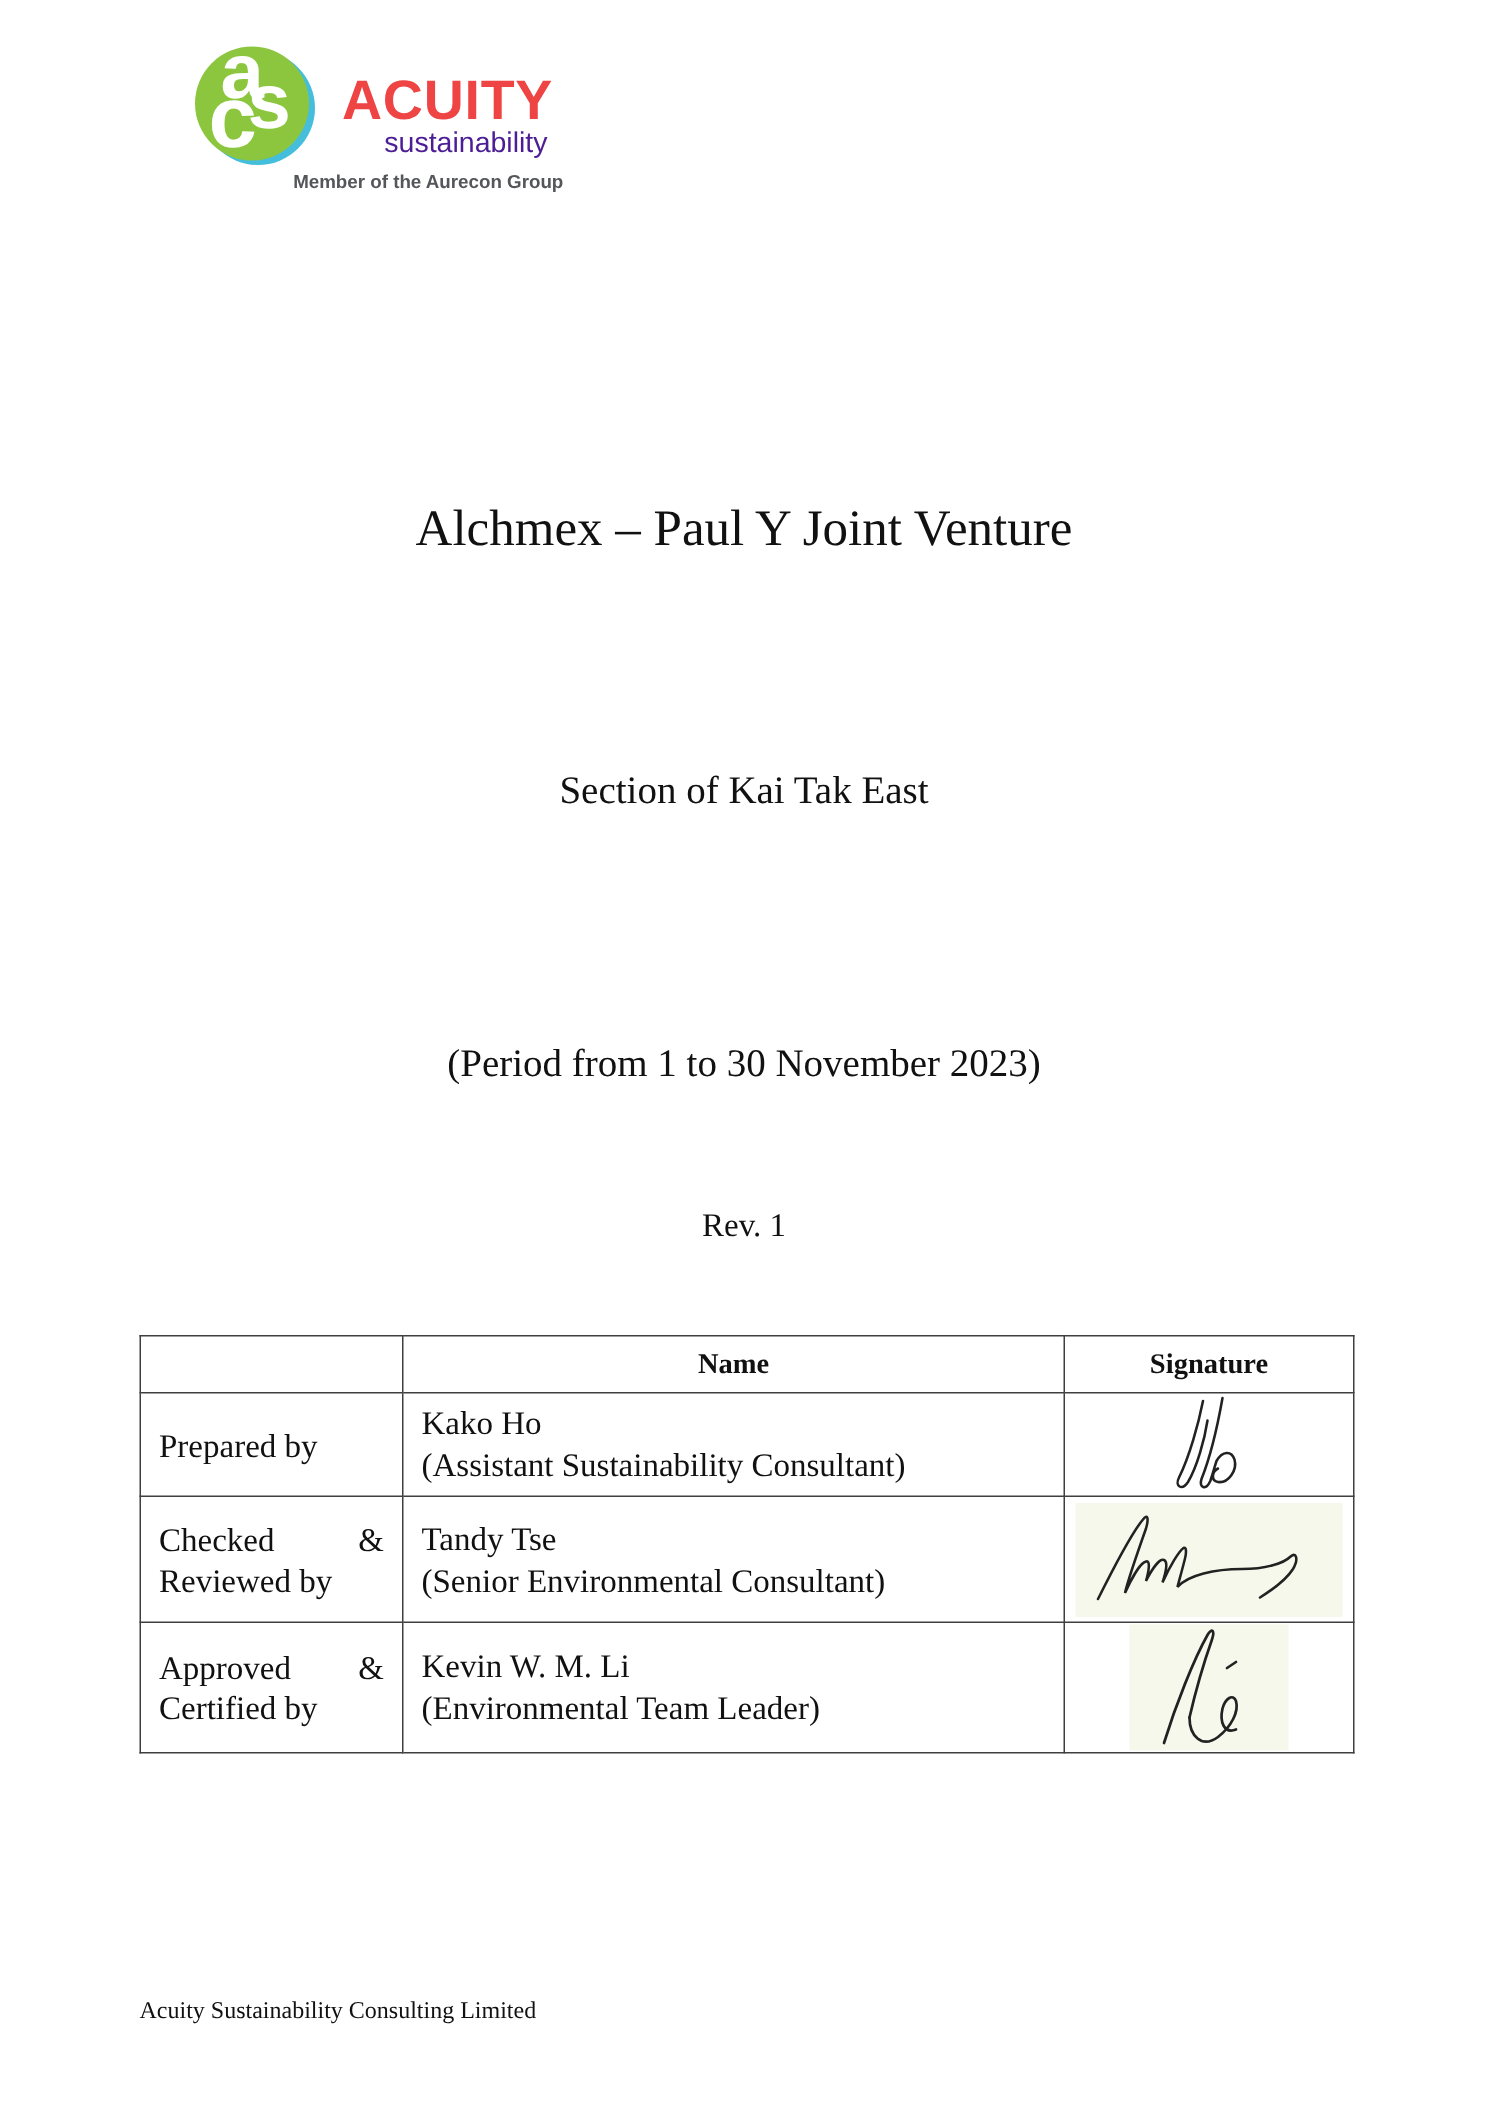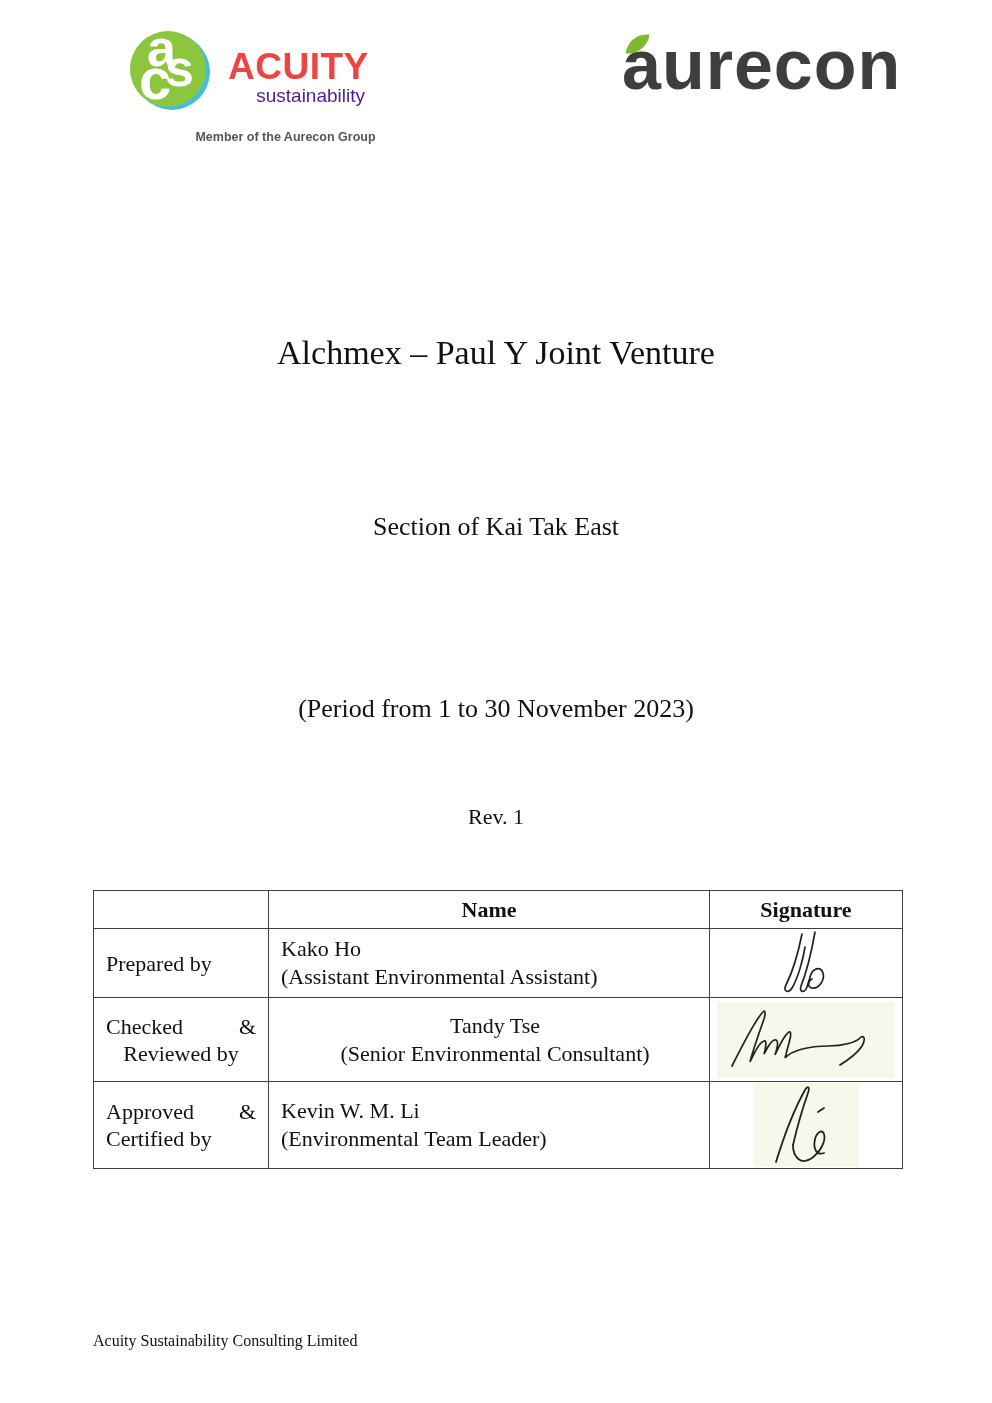--- a/index.html
+++ b/index.html
@@ -19,45 +19,45 @@
   .asc-green{position:absolute;left:0;top:0;width:76px;height:76px;border-radius:50%;background:#8CC63F;overflow:hidden;}
   .asc-letter{position:absolute;color:#ffffff;font-family:"Liberation Sans",sans-serif;font-weight:700;line-height:1;}
   .asc-a{left:17px;top:-9px;font-size:52px;}
   .asc-s{left:35px;top:11px;font-size:52px;}
   .asc-c{left:9px;top:19px;font-size:58px;}
   .acuity-word{position:absolute;left:98px;top:20px;font-family:"Liberation Sans",sans-serif;
     font-weight:700;font-size:37px;color:#ef4444;letter-spacing:0.5px;line-height:1;}
   .acuity-sub{position:absolute;left:98px;top:58px;width:137px;text-align:right;
     font-family:"Liberation Sans",sans-serif;font-size:19px;color:#4c1d95;line-height:1;}
   .acuity-tagline{position:absolute;left:58px;top:87px;width:195px;text-align:center;
-    font-family:"Liberation Sans",sans-serif;font-weight:700;font-size:12.5px;color:#55565A;line-height:1;margin-top:16px;}
+    font-family:"Liberation Sans",sans-serif;font-weight:700;font-size:12.5px;color:#55565A;line-height:1;}
   
   .aurecon-logo{position:absolute;left:622px;top:28px;width:300px;height:80px;}
   .aurecon-word{position:absolute;left:0;top:2px;font-family:"Liberation Sans",sans-serif;
     font-weight:700;font-size:70px;color:#3E3E3D;letter-spacing:1px;line-height:1;}
   .aurecon-leaf{position:absolute;left:5px;top:5px;width:21px;height:22px;background:#7FB92F;
     border-radius:0 100% 0 100%;transform:rotate(95deg);}
   
   .cover-line{position:absolute;left:0;width:100%;text-align:center;line-height:1.15;}
   .title{top:333px;font-size:34px;}
   .line-contract{top:455px;font-size:26px;}
   .line-section{top:512px;font-size:26px;}
   .line-report{top:636px;font-size:26px;}
   .line-period{top:694px;font-size:26px;}
   .rev-block{top:802px;font-size:22px;line-height:29px;}
   
   .approval-table{position:absolute;left:93px;top:890px;border-collapse:collapse;table-layout:fixed;
     font-size:22px;color:#111;}
   .approval-table td,.approval-table th{border:1px solid #3f3f3f;padding:0;vertical-align:middle;}
-  .approval-table th{font-weight:700;text-align:center;height:37px;font-size:22px;}
+  .approval-table th{font-weight:700;text-align:center;height:37px;font-size:19px;}
   .col-role{width:175px;}
   .col-name{width:441px;}
   .col-sig{width:193px;}
   .row-1{height:69px;}
-  .row-2{height:84px;text-align:center;}
+  .row-2{height:84px;}
   .row-3{height:87px;}
   td.role-cell{padding:0 12px;}
   .role-line{display:flex;justify-content:space-between;line-height:27px;}
   .role-single{line-height:27px;}
   td.name-cell{padding-left:12px;line-height:28px;}
   td.sig-cell{text-align:center;}
   .sig-bg{display:flex;align-items:center;justify-content:center;margin:0 auto;}
   .sig-bg-tinted{background:#F7F8EC;}
   .sig-bg-r2{width:178px;height:76px;}
   .sig-bg-r3{width:106px;height:84px;}
@@ -77,24 +77,20 @@
         <span class="asc-letter asc-a">a</span>
         <span class="asc-letter asc-s">s</span>
         <span class="asc-letter asc-c">c</span>
       </div>
     </div>
     <div class="acuity-word">ACUITY</div>
     <div class="acuity-sub">sustainability</div>
     <div class="acuity-tagline">Member of the Aurecon Group</div>
   </div>
 
-  <div class="aurecon-logo">
-    <div class="aurecon-leaf"></div>
-    <div class="aurecon-word">aurecon</div>
-  </div>
 
   <div class="cover-line title">Alchmex – Paul Y Joint Venture</div>
   <div class="cover-line line-section">Section of Kai Tak East</div>
   <div class="cover-line line-period">(Period from 1 to 30 November 2023)</div>
   <div class="cover-line rev-block">
     <div>Rev. 1</div>
   </div>
 
   <table class="approval-table">
     <colgroup>
@@ -107,21 +103,21 @@
       <th></th>
       <th>Name</th>
       <th>Signature</th>
     </tr>
     <tr class="row-1">
       <td class="role-cell">
         <div class="role-single">Prepared by</div>
       </td>
       <td class="name-cell">
         <div>Kako Ho</div>
-        <div>(Assistant Environmental Assistant)</div>
+        <div>(Assistant Sustainability Consultant)</div>
       </td>
       <td class="sig-cell">
         <div class="sig-bg">
           <svg class="sig-svg" width="52" height="68" viewBox="0 0 52 68" fill="none">
             <path d="M22,5 C19,20 13,42 6,56 C3,62 8,65 12,59 C18,49 23,31 25,18" stroke="#222" stroke-width="1.7" stroke-linecap="round" fill="none"></path>
             <path d="M35,3 C32,20 27,42 21,57 C19,63 24,65 27,58 C29,52 30,48 31,45 C35,38 41,38 43,44 C45,51 39,60 32,59 C27,58 28,52 32,50" stroke="#222" stroke-width="1.7" stroke-linecap="round" fill="none"></path>
           </svg>
         </div>
       </td>
     </tr>

